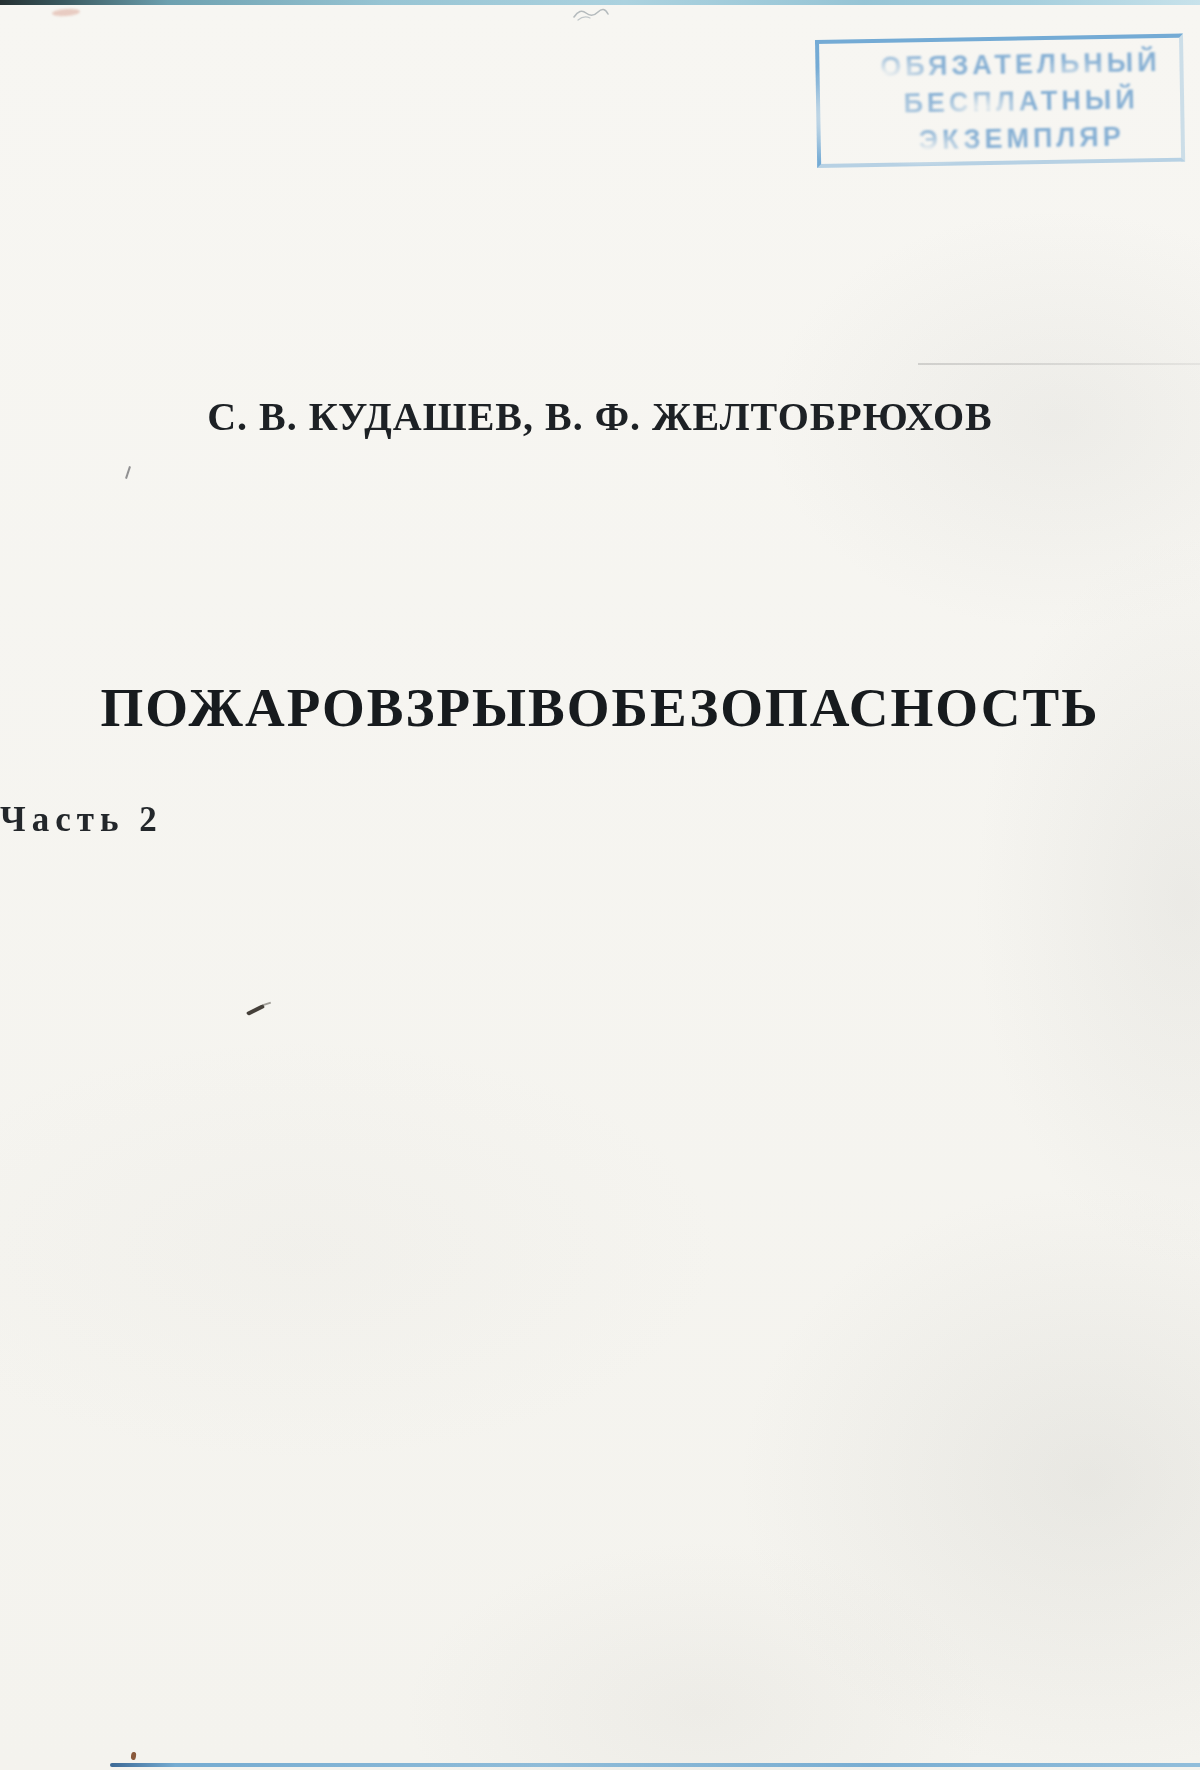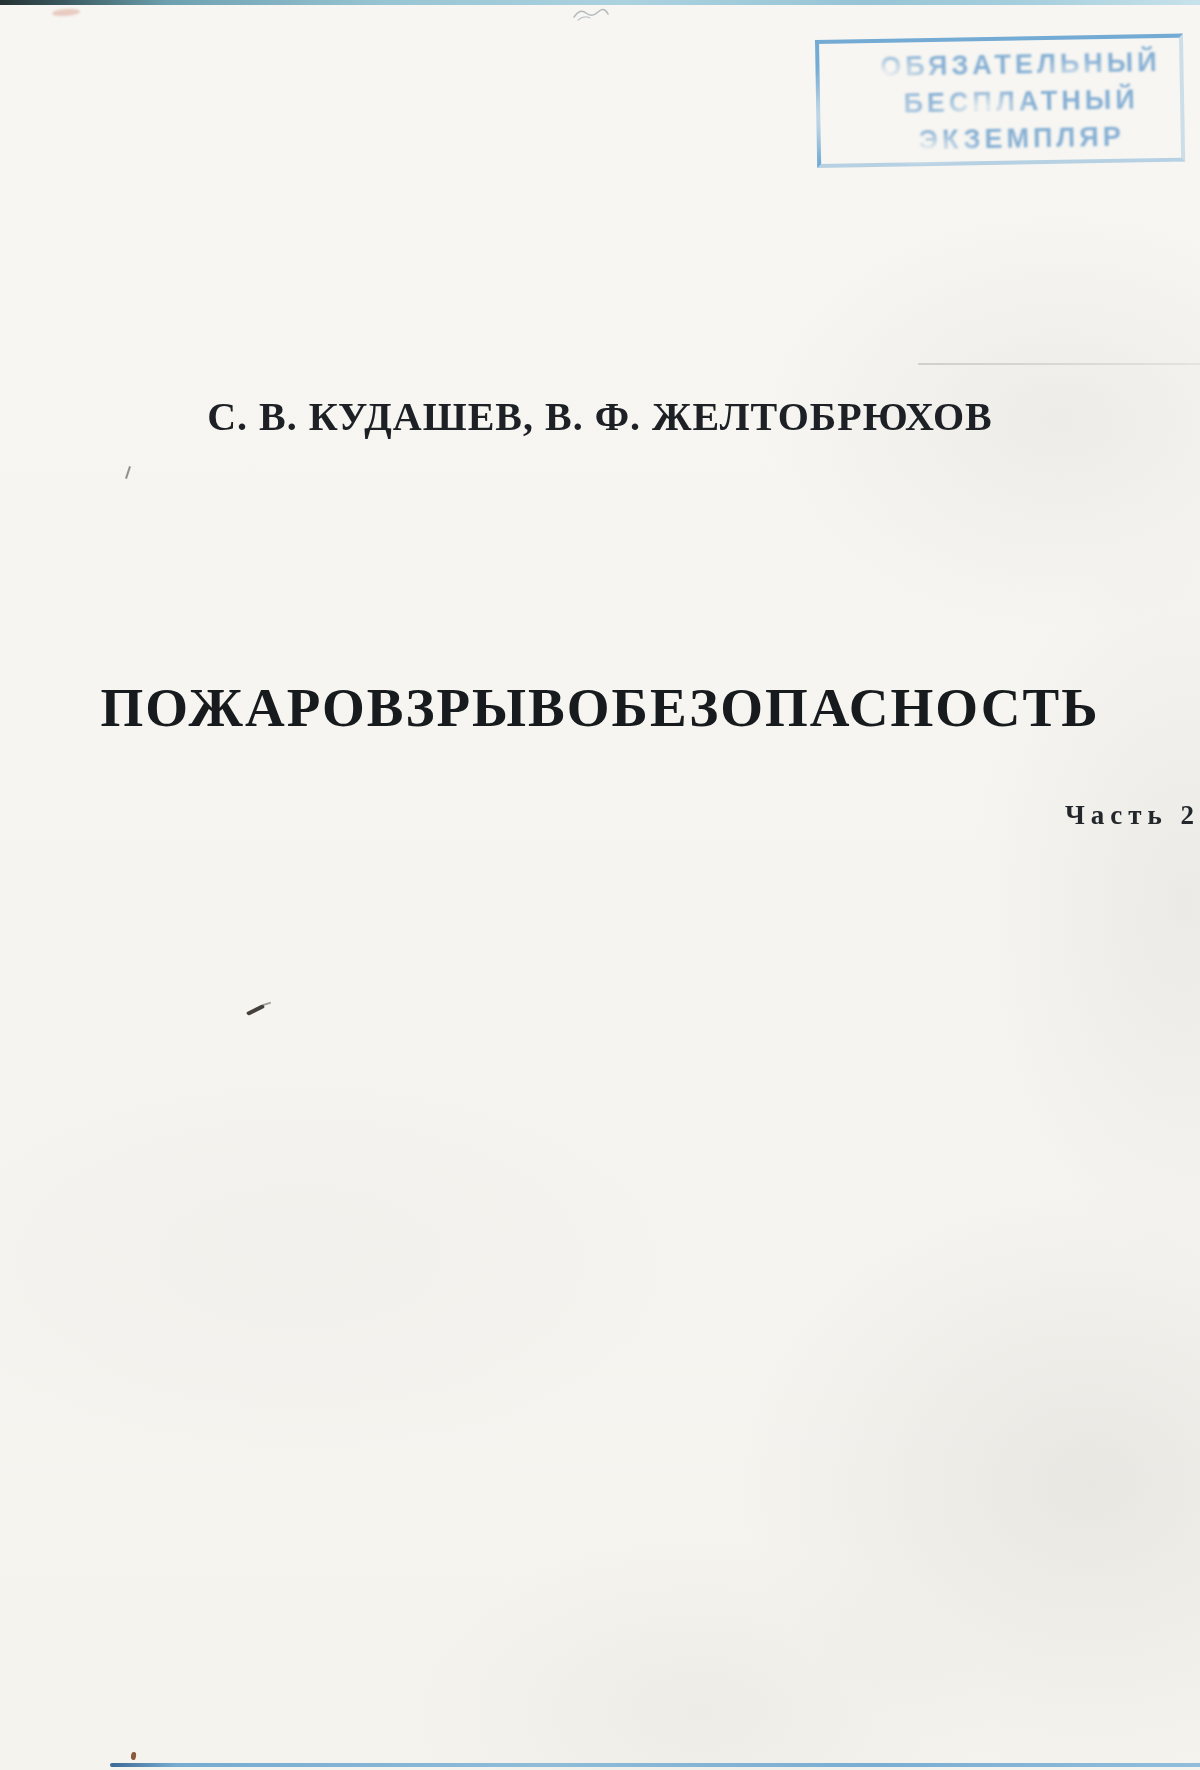--- a/index.html
+++ b/index.html
@@ -98,23 +98,23 @@
     font-weight: bold;
     font-size: 55px;
     letter-spacing: 2px;
     color: #171b1e;
   }
 
   .part {
     position: absolute;
     left: 0; top: 800px;
     width: 100%;
-    text-align: right;
-    font-weight: bold;
-    font-size: 27px;
+    text-align: left;
+    font-weight: bold;
+    font-size: 35px;
     letter-spacing: 6px;
     color: #23272b;
   }
 
   
   .tick-mark {
     position: absolute;
     left: 127px; top: 466px;
     width: 2px; height: 13px;
     background: rgba(90, 90, 95, 0.65);

